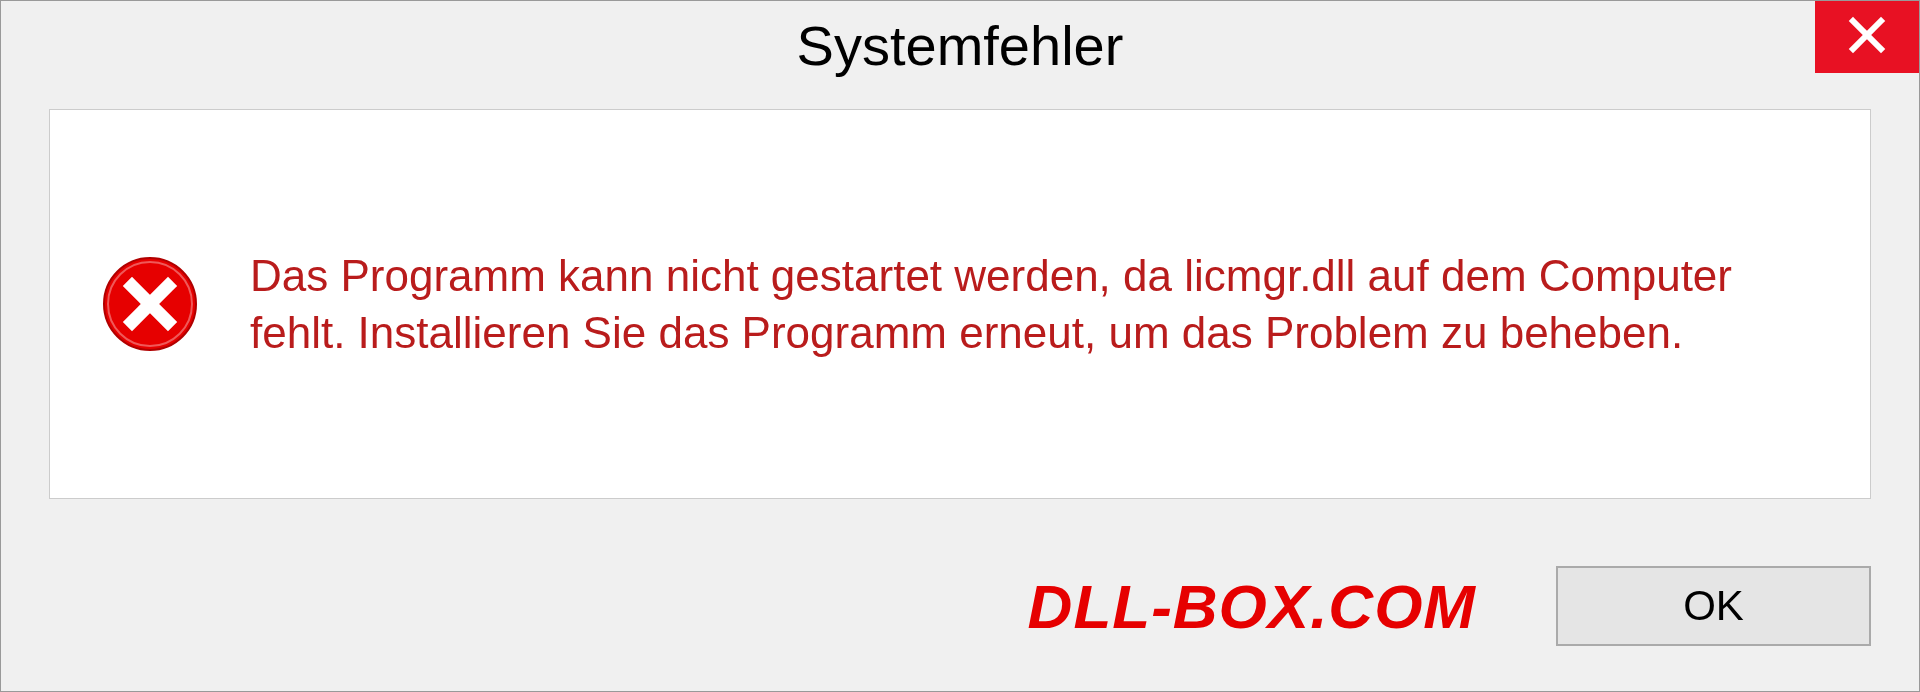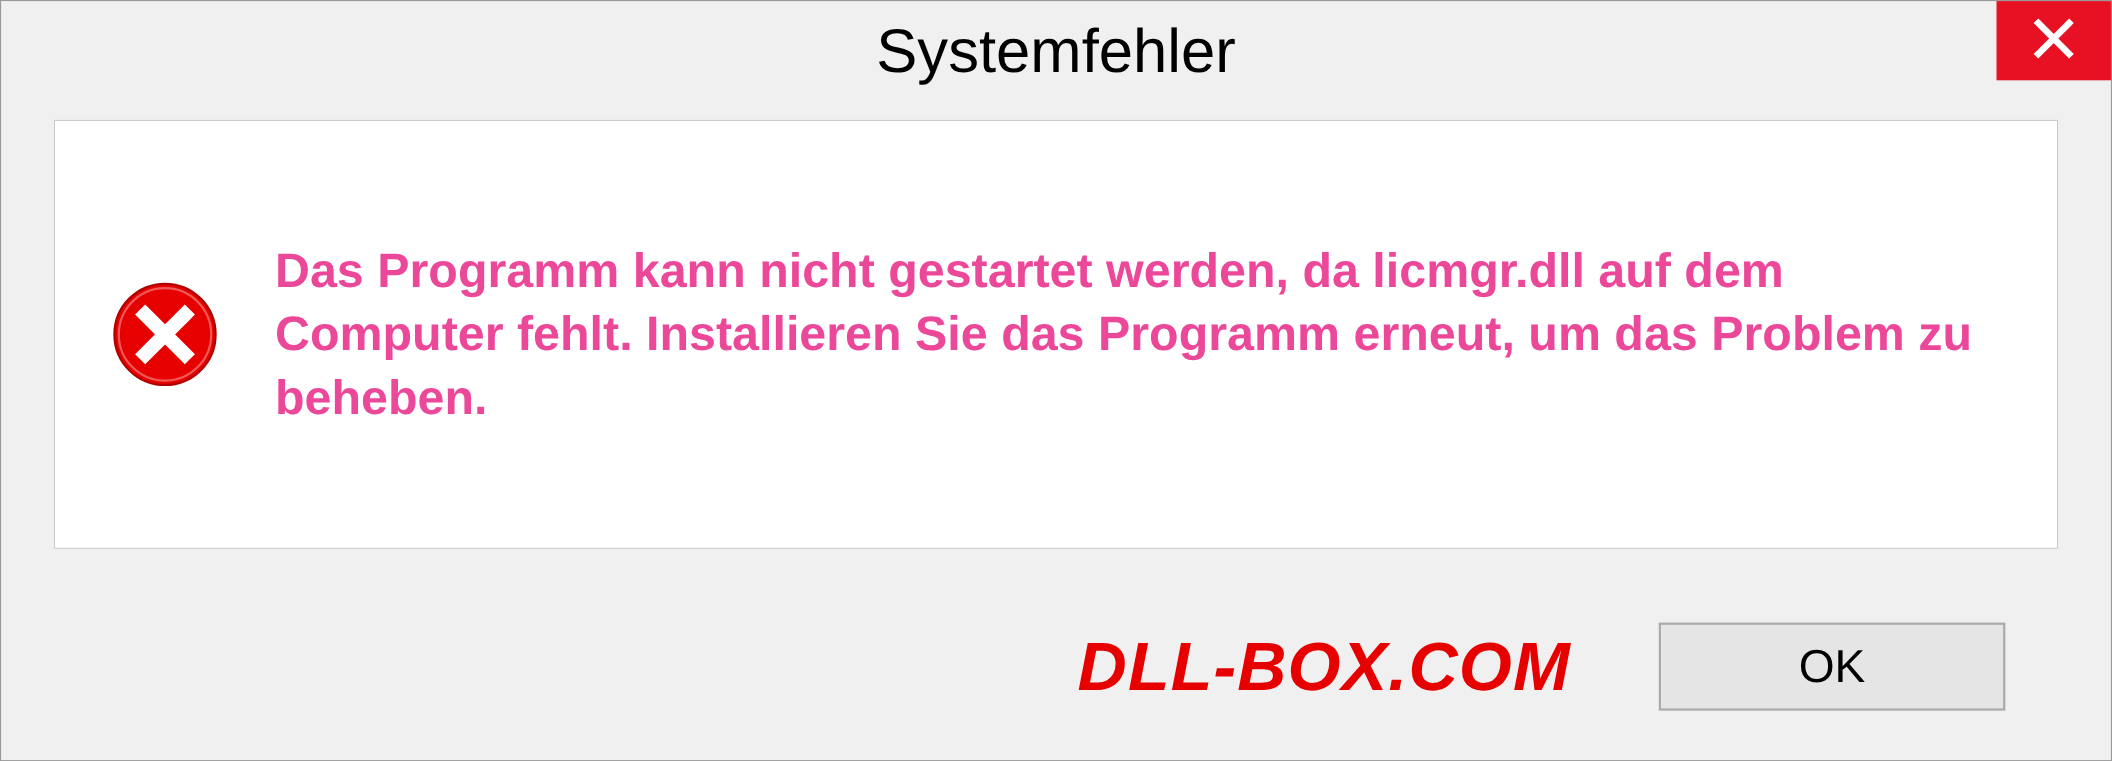--- a/index.html
+++ b/index.html
@@ -66,33 +66,33 @@
       height: 100px;
       margin-right: 50px;
     }
     .error-icon svg {
       width: 100%;
       height: 100%;
     }
     .message {
       font-size: 44px;
       line-height: 1.3;
-      color: #ec4899;
-      font-weight: 700;
+      color: #b91c1c;
+      font-weight: 400;
     }
     .footer {
       position: absolute;
       bottom: 30px;
       left: 0;
-      right: 4px;
+      right: 16px;
       height: 110px;
       display: flex;
       align-items: center;
       justify-content: flex-end;
-      padding: 0 92px;
+      padding: 0 32px;
     }
     .watermark {
       font-size: 62px;
       font-weight: 900;
       font-style: italic;
       color: #e60000;
       letter-spacing: 1px;
       margin-right: 80px;
       font-family: Arial, sans-serif;
     }

